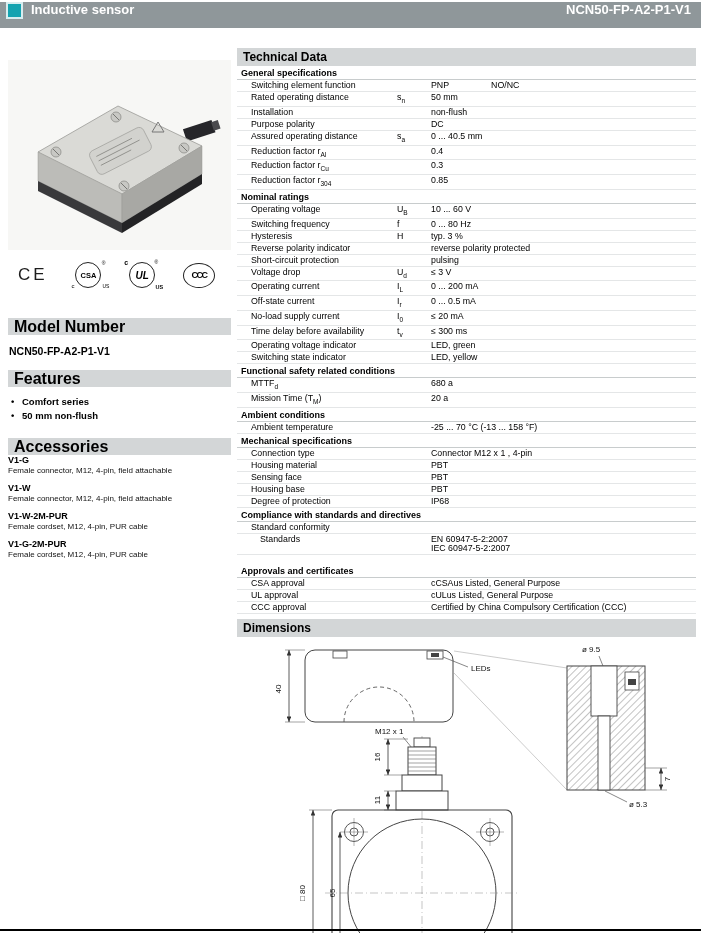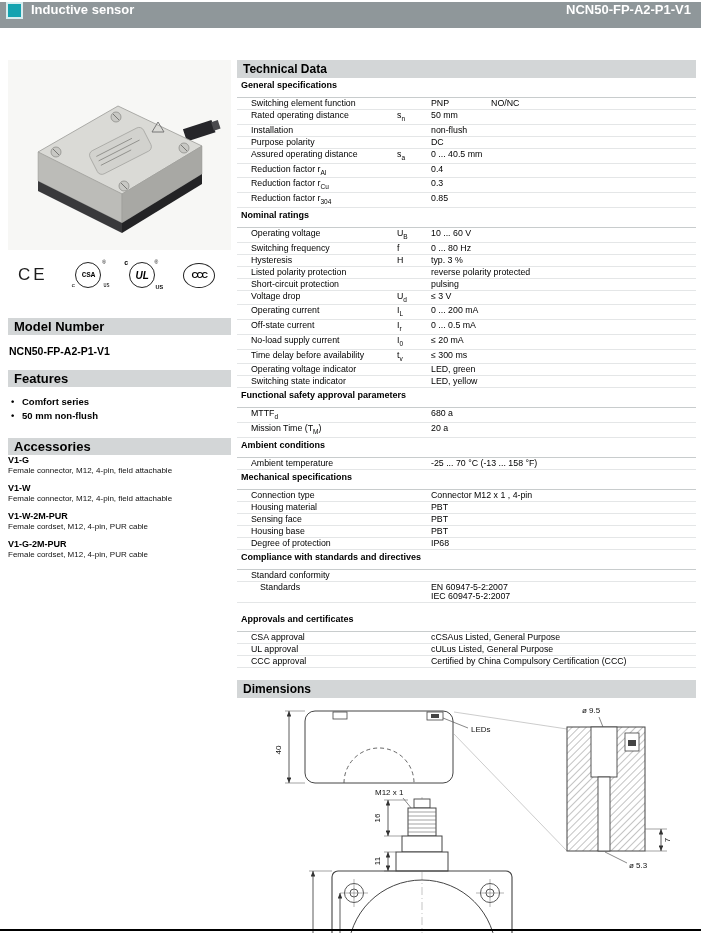--- a/index.html
+++ b/index.html
@@ -11,30 +11,30 @@
   .topbar { position:absolute; top:2px; left:0; width:100%; height:26px;
             background:var(--header,#8f979a); display:flex; align-items:flex-start; padding:0 10px 0 6px; }
   .logo-square { width:17px; height:17px; background:var(--accent,#14a3b0); border:2px solid #d7edef; flex:0 0 auto; }
   .topbar .ttl { color:#fff; font-size:13px; font-weight:bold; margin-left:8px; }
   .topbar .prt { margin-left:auto; color:#fff; font-size:13px; font-weight:bold; }
 
   
   .left-col { position:absolute; left:8px; top:60px; width:223px; }
   .right-col { position:absolute; left:237px; top:48px; width:459px; }
 
-  .bar { background:var(--bar,#d3d6d7); font-weight:bold; font-size:13px; height:17px; line-height:17px; padding-left:6px; }
-  .right-col .bar { font-size:12px; height:18px; line-height:18px;margin-top:12px; }
+  .bar { background:var(--bar,#d3d6d7); font-weight:bold; font-size:16px; height:17px; line-height:17px; padding-left:6px; }
+  .right-col .bar { font-size:12px; height:18px; line-height:18px; }
 
   
   .photo { display:block; }
   .certs { display:flex; align-items:center; justify-content:space-between; padding:8px 16px 0 10px; height:42px; margin-bottom:26px; }
   .ce { font-size:17px; letter-spacing:3px; color:#1d1d1d; }
   .mark-circle { position:relative; width:26px; height:26px; border:1.6px solid #222; border-radius:50%;
                  display:flex; align-items:center; justify-content:center; font-weight:bold; }
-  .csa { font-size:7.5px;font-family:Liberation Mono, monospace; }
+  .csa { font-size:7.5px; }
   .csa .reg { position:absolute; top:-3px; right:-5px; font-size:5px; font-weight:normal; }
   .csa .c  { position:absolute; left:-5px; bottom:-2px; font-size:6px; font-weight:normal; }
   .csa .us { position:absolute; right:-9px; bottom:-2px; font-size:5px; font-weight:normal; }
   .ul { font-size:10px; font-style:italic; }
   .ul .c  { position:absolute; left:-6px; top:-4px; font-size:7px; font-style:normal; }
   .ul .us { position:absolute; right:-9px; bottom:-3px; font-size:5.5px; font-style:normal; }
   .ul .reg { position:absolute; right:-4px; top:-4px; font-size:5px; font-style:normal; font-weight:normal; }
   .ccc { width:32px; height:25px; border:1.5px solid #222; border-radius:50%; display:flex; align-items:center;
          justify-content:center; font-size:9px; font-weight:bold; letter-spacing:-1.5px; }
 
@@ -42,21 +42,21 @@
   .features-list { list-style:none; margin:8px 0 15px 3px; }
   .features-list li { font-size:9.5px; font-weight:bold; line-height:14px; padding-left:11px; position:relative; }
   .features-list li::before { content:"\2022"; position:absolute; left:0; }
   .acc { }
   .acc-item { margin-bottom:7px; }
   .acc-name { font-size:9px; font-weight:bold; line-height:11px; }
   .acc-desc { font-size:8px; line-height:10px; color:#111; }
 
   
   .ttable { width:100%; }
-  .sec-title { font-weight:bold; font-size:9px; line-height:10px; padding:2px 0 7px 4px; border-bottom:1px solid #c8cccd; }
+  .sec-title { font-weight:bold; font-size:9px; line-height:10px; padding:2px 0 1px 4px; border-bottom:1px solid #c8cccd; }
   .sec-gap { margin-top:9px; }
   .trow { display:flex; font-size:8.8px; line-height:9.5px; padding:1px 0 0.5px 14px; border-bottom:1px solid #e4e6e7; }
   .tlabel { width:146px; }
   .tsym { width:34px; }
   .tval { flex:1; }
   .tval2 { display:inline-block; margin-left:42px; }
   .indent2 .tlabel { padding-left:9px; }
   sub { font-size:6.5px; }
 
   
@@ -227,21 +227,21 @@
           </div>
         </div>
         <div class="trow">
           <div class="tlabel">Hysteresis</div>
           <div class="tsym">H</div>
           <div class="tval">
             <div>typ. 3 %</div>
           </div>
         </div>
         <div class="trow">
-          <div class="tlabel">Listed polarity protection</div>
+          <div class="tlabel">Reverse polarity indicator</div>
           <div class="tsym"></div>
           <div class="tval">
             <div>reverse polarity protected</div>
           </div>
         </div>
         <div class="trow">
           <div class="tlabel">Short-circuit protection</div>
           <div class="tsym"></div>
           <div class="tval">
             <div>pulsing</div>
@@ -289,21 +289,21 @@
             <div>LED, green</div>
           </div>
         </div>
         <div class="trow">
           <div class="tlabel">Switching state indicator</div>
           <div class="tsym"></div>
           <div class="tval">
             <div>LED, yellow</div>
           </div>
         </div>
-        <div class="sec-title">Functional safety approval parameters</div>
+        <div class="sec-title">Functional safety related conditions</div>
         <div class="trow">
           <div class="tlabel">MTTF<sub>d</sub></div>
           <div class="tsym"></div>
           <div class="tval">
             <div>680 a</div>
           </div>
         </div>
         <div class="trow">
           <div class="tlabel">Mission Time (T<sub>M</sub>)</div>
           <div class="tsym"></div>

